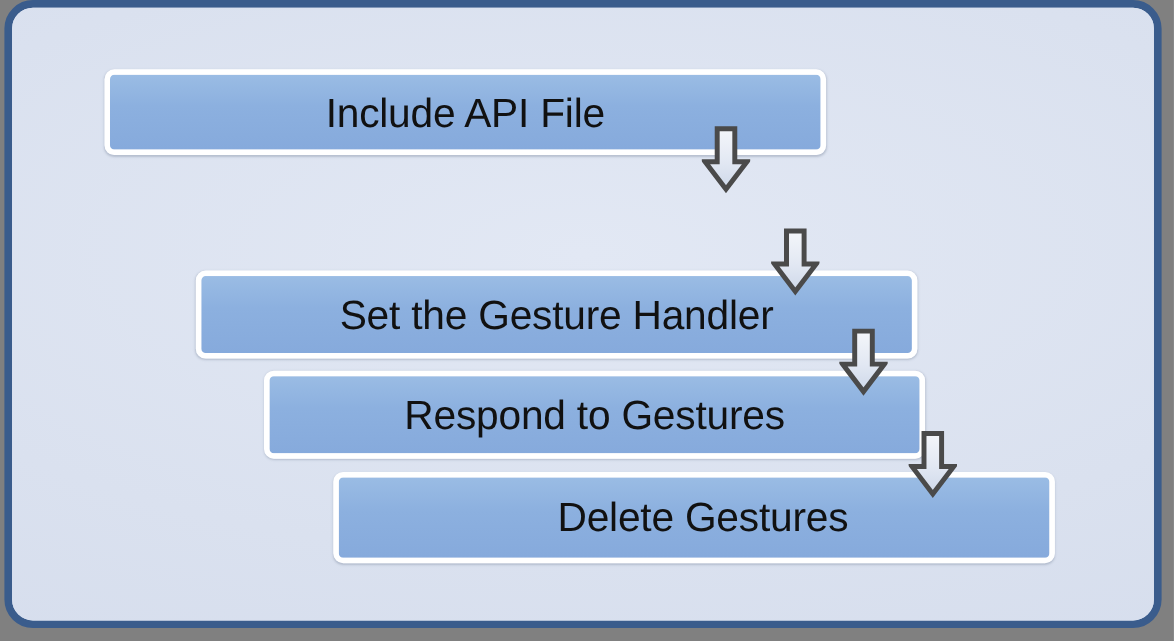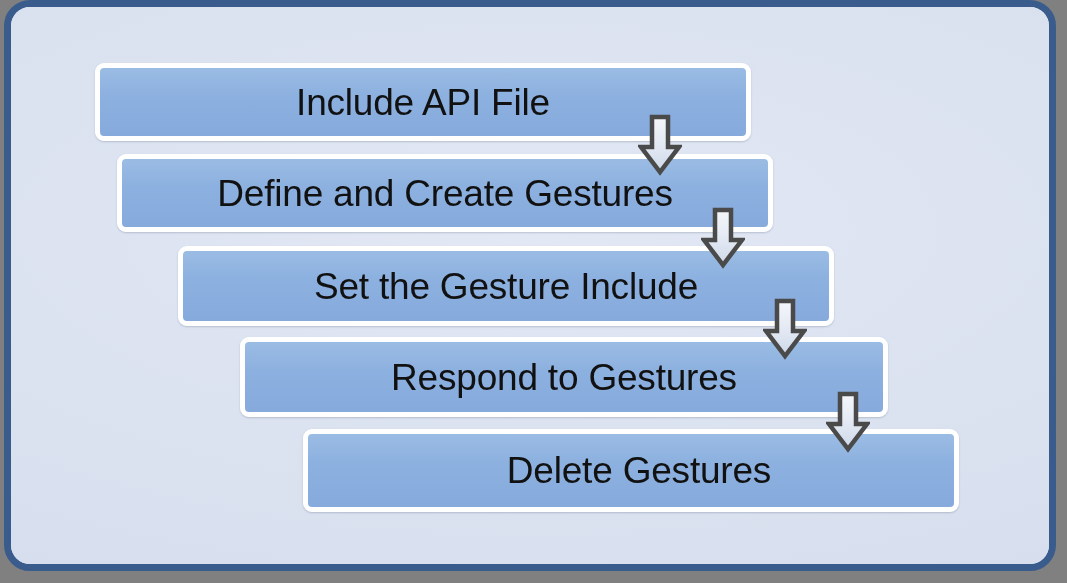--- a/index.html
+++ b/index.html
@@ -66,21 +66,21 @@
     letter-spacing: -0.2px;
     line-height: 1;
     white-space: nowrap;
     text-align: center;
   }
 
   
   #step-1 { left: 47px;  top: 63px;  width: 656px; height: 78px; margin-left: 48px; }
   #step-2 { left: 117px; top: 154px; width: 656px; height: 78px; }
   #step-3 { left: 178px; top: 246px; width: 656px; height: 80px; }
-  #step-4 { left: 240px; top: 337px; width: 648px; height: 80px; }
+  #step-4 { left: 240px; top: 337px; width: 601px; height: 80px; }
   #step-5 { left: 303px; top: 429px; width: 656px; height: 83px; padding-left: 16px; }
 
   
   .arrow {
     position: absolute;
     width: 44px;
     height: 62px;
     z-index: 5;
   }
   .arrow svg { display: block; width: 100%; height: 100%; }
@@ -109,39 +109,36 @@
         <linearGradient id="agrad1" x1="0" y1="0" x2="0" y2="1">
           <stop offset="0%" stop-color="#f4f6fa"></stop>
           <stop offset="55%" stop-color="#e2e8f3"></stop>
           <stop offset="100%" stop-color="#ced8e9"></stop>
         </linearGradient>
       </defs>
       <path d="M14 3 H30 V33 H41 L22 58 L3 33 H14 Z" fill="url(#agrad1)" stroke="#4a4a4a" stroke-width="4.5" stroke-linejoin="miter"></path>
     </svg>
   </div>
 
-  <div class="step-box" id="step-2">
-    <span class="step-label">Define and Create Gestures</span>
-  </div>
 
   <div class="arrow" id="arrow-2">
     <svg viewBox="0 0 44 62" xmlns="http://www.w3.org/2000/svg" aria-hidden="true">
       <defs>
         <linearGradient id="agrad2" x1="0" y1="0" x2="0" y2="1">
           <stop offset="0%" stop-color="#f4f6fa"></stop>
           <stop offset="55%" stop-color="#e2e8f3"></stop>
           <stop offset="100%" stop-color="#ced8e9"></stop>
         </linearGradient>
       </defs>
       <path d="M14 3 H30 V33 H41 L22 58 L3 33 H14 Z" fill="url(#agrad2)" stroke="#4a4a4a" stroke-width="4.5" stroke-linejoin="miter"></path>
     </svg>
   </div>
 
   <div class="step-box" id="step-3">
-    <span class="step-label">Set the Gesture Include</span>
+    <span class="step-label">Set the Gesture Handler</span>
   </div>
 
   <div class="arrow" id="arrow-3">
     <svg viewBox="0 0 44 62" xmlns="http://www.w3.org/2000/svg" aria-hidden="true">
       <defs>
         <linearGradient id="agrad3" x1="0" y1="0" x2="0" y2="1">
           <stop offset="0%" stop-color="#f4f6fa"></stop>
           <stop offset="55%" stop-color="#e2e8f3"></stop>
           <stop offset="100%" stop-color="#ced8e9"></stop>
         </linearGradient>

